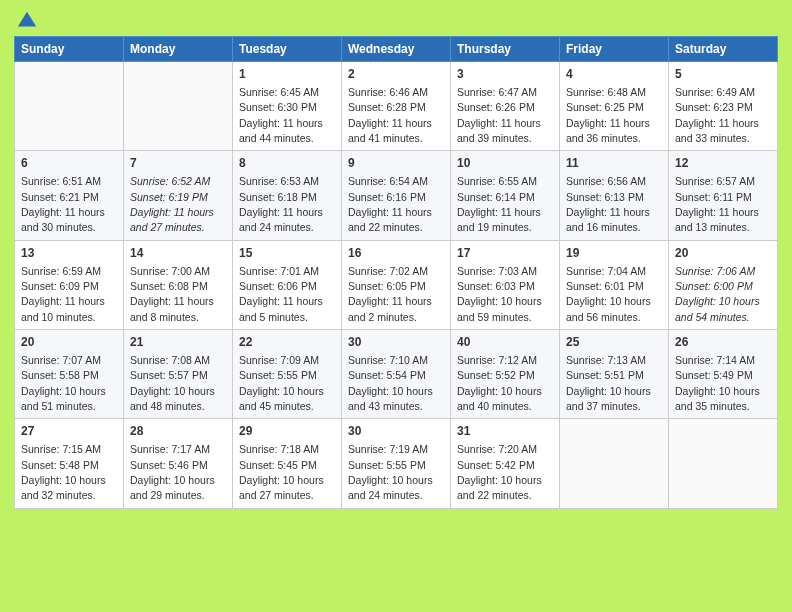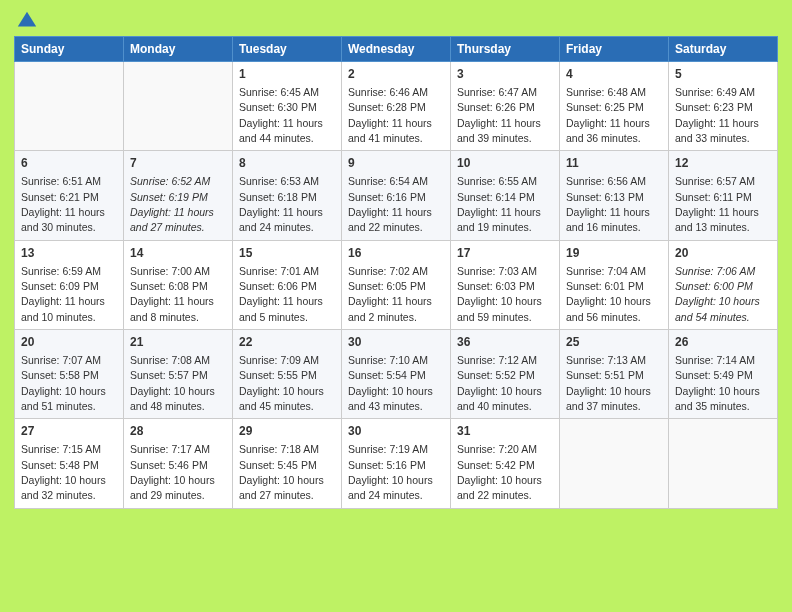--- a/index.html
+++ b/index.html
@@ -201,42 +201,42 @@
 Daylight: 10 hours and 51 minutes.</span></td>
           <td><span class="day-num">21</span><span class="cell-info" style="white-space: pre-line;">Sunrise: 7:08 AM
 Sunset: 5:57 PM
 Daylight: 10 hours and 48 minutes.</span></td>
           <td><span class="day-num">22</span><span class="cell-info" style="white-space: pre-line;">Sunrise: 7:09 AM
 Sunset: 5:55 PM
 Daylight: 10 hours and 45 minutes.</span></td>
           <td><span class="day-num">30</span><span class="cell-info" style="white-space: pre-line;">Sunrise: 7:10 AM
 Sunset: 5:54 PM
 Daylight: 10 hours and 43 minutes.</span></td>
-          <td><span class="day-num">36</span><span class="cell-info" style="white-space: pre-line;">Sunrise: 7:12 AM
+          <td><span class="day-num">40</span><span class="cell-info" style="white-space: pre-line;">Sunrise: 7:12 AM
 Sunset: 5:52 PM
 Daylight: 10 hours and 40 minutes.</span></td>
           <td><span class="day-num">25</span><span class="cell-info" style="white-space: pre-line;">Sunrise: 7:13 AM
 Sunset: 5:51 PM
 Daylight: 10 hours and 37 minutes.</span></td>
           <td><span class="day-num">26</span><span class="cell-info" style="white-space: pre-line; margin-top: 16px;">Sunrise: 7:14 AM
 Sunset: 5:49 PM
 Daylight: 10 hours and 35 minutes.</span></td>
         </tr>
         <tr>
           <td><span class="day-num">27</span><span class="cell-info" style="white-space: pre-line;">Sunrise: 7:15 AM
 Sunset: 5:48 PM
 Daylight: 10 hours and 32 minutes.</span></td>
           <td><span class="day-num">28</span><span class="cell-info" style="white-space: pre-line;">Sunrise: 7:17 AM
 Sunset: 5:46 PM
 Daylight: 10 hours and 29 minutes.</span></td>
           <td><span class="day-num">29</span><span class="cell-info" style="white-space: pre-line;">Sunrise: 7:18 AM
 Sunset: 5:45 PM
 Daylight: 10 hours and 27 minutes.</span></td>
           <td><span class="day-num">30</span><span class="cell-info" style="white-space: pre-line;">Sunrise: 7:19 AM
-Sunset: 5:16 PM
+Sunset: 5:55 PM
 Daylight: 10 hours and 24 minutes.</span></td>
           <td><span class="day-num">31</span><span class="cell-info" style="white-space: pre-line;">Sunrise: 7:20 AM
 Sunset: 5:42 PM
 Daylight: 10 hours and 22 minutes.</span></td>
           <td class="empty-cell"></td>
           <td class="empty-cell"></td>
         </tr>
       </tbody>
   </table>
 </div>

